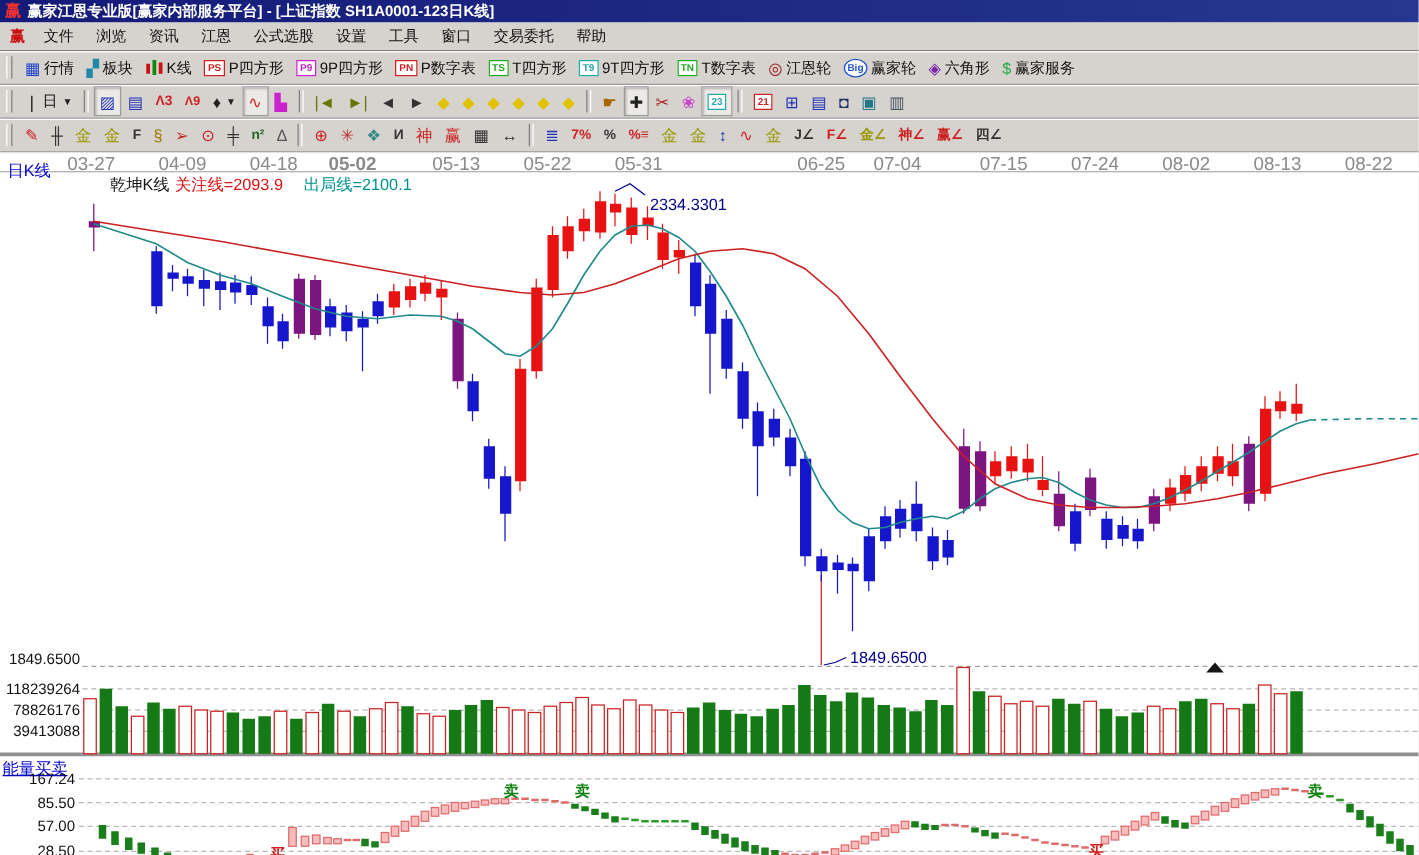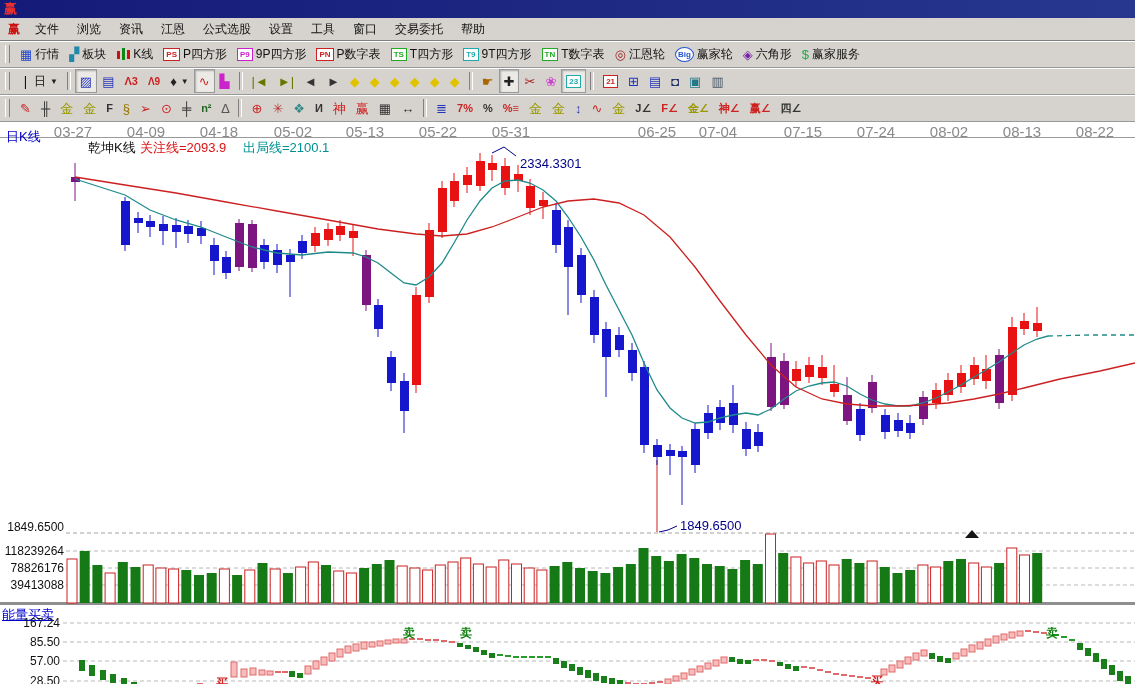--- a/index.html
+++ b/index.html
@@ -54,20 +54,21 @@
   .i2{left:0;top:497px;width:60px;}
   .i3{left:0;top:516px;width:60px;}
   .i4{left:0;top:536px;width:60px;}
 </style>
 </head>
 <body>
 
 <div class="app">
   <div class="titlebar">
     <span class="tlogo">赢</span>
+    <span class="ttext">赢家江恩专业版[赢家内部服务平台] - [上证指数  SH1A0001-123日K线]</span>
   </div>
   <div class="menubar" id="menubar">
     <span class="mlogo">赢</span>
   <span class="menu-item">文件</span>
       <span class="menu-item">浏览</span>
       <span class="menu-item">资讯</span>
       <span class="menu-item">江恩</span>
       <span class="menu-item">公式选股</span>
       <span class="menu-item">设置</span>
       <span class="menu-item">工具</span>
@@ -335,21 +336,21 @@
         <span class="gly" style="color:#cc2222;font-size:11px;font-weight:bold">赢∠</span>
       </span>
       <span class="tbtn">
         <span class="gly" style="color:#333;font-size:11px;font-weight:bold">四∠</span>
       </span>
     </div>
   <div class="datebar" id="datebar">
       <span class="date" style="left: 47px;">03-27</span>
       <span class="date" style="left: 120px;">04-09</span>
       <span class="date" style="left: 193px;">04-18</span>
-      <span class="date" style="left: 267px;">05-02</span>
+      <span class="date" style="left: 256px; font-weight: bold;">05-02</span>
       <span class="date" style="left: 339px;">05-13</span>
       <span class="date" style="left: 412px;">05-22</span>
       <span class="date" style="left: 485px;">05-31</span>
       <span class="date" style="left: 558px; margin-top: 32px;">06-14</span>
       <span class="date" style="left: 631px;">06-25</span>
       <span class="date" style="left: 692px;">07-04</span>
       <span class="date" style="left: 777px;">07-15</span>
       <span class="date" style="left: 850px;">07-24</span>
       <span class="date" style="left: 923px;">08-02</span>
       <span class="date" style="left: 996px;">08-13</span>

